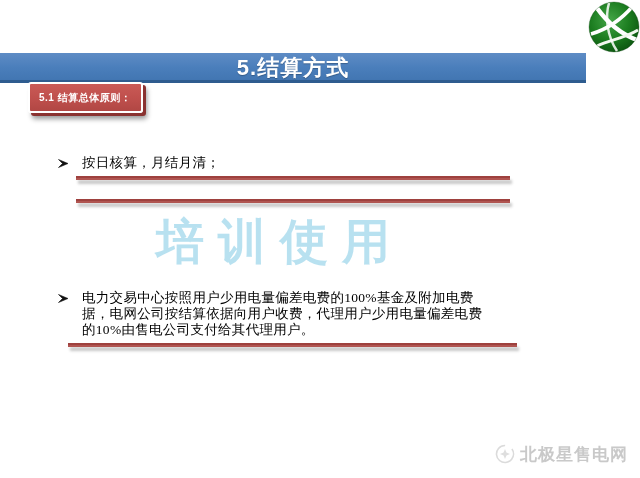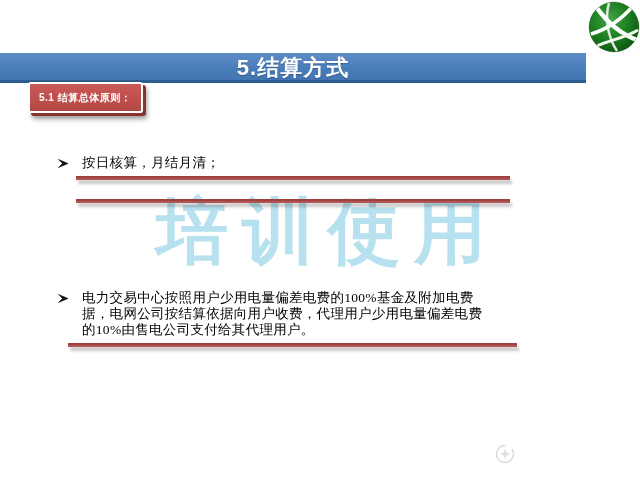--- a/index.html
+++ b/index.html
@@ -31,23 +31,23 @@
     padding:0 10px 0 9px;
     box-shadow:3px 3px 0 #8a3230, 4px 6px 5px rgba(0,0,0,0.40);
     display:flex;align-items:center;
   }
   .badge-text{
     color:#ffffff;font-size:10px;font-weight:bold;letter-spacing:0.5px;
     white-space:nowrap;
   }
   
   .watermark{
-    position:absolute;left:156px;top:184px;z-index:1;
+    position:absolute;left:156px;top:210px;z-index:1;
     font-family:"Liberation Serif","DejaVu Serif",serif;
-    font-size:72px;font-weight:bold;letter-spacing:14px;
+    font-size:48px;font-weight:bold;letter-spacing:14px;
     color:rgba(126,201,228,0.55);white-space:nowrap;
     pointer-events:none;
   }
   
   .bullet{
     position:absolute;left:58px;width:462px;z-index:2;
     font-family:"Liberation Serif","DejaVu Serif",serif;
   }
   .b1{top:155px;} .b2{top:194px;} .b3{top:235px;} .b4{top:290px;}
   .bullet-row{position:relative;padding-left:24px;}
@@ -146,15 +146,16 @@
     <div class="rule"></div>
   </div>
 
   <div class="footer-brand">
     <span class="footer-logo">
       <svg width="22" height="22" viewBox="0 0 22 22">
         <circle cx="11" cy="11" r="8.5" fill="none" stroke="#cfcfcf" stroke-width="1.6" stroke-dasharray="34 8" transform="rotate(40 11 11)"></circle>
         <path d="M11 6 L12.4 9.6 L16 11 L12.4 12.4 L11 16 L9.6 12.4 L6 11 L9.6 9.6 Z" fill="#d3d3d3"></path>
       </svg>
     </span>
+    <span class="footer-text">北极星售电网</span>
   </div>
 
 </div>
 
 </body></html>

